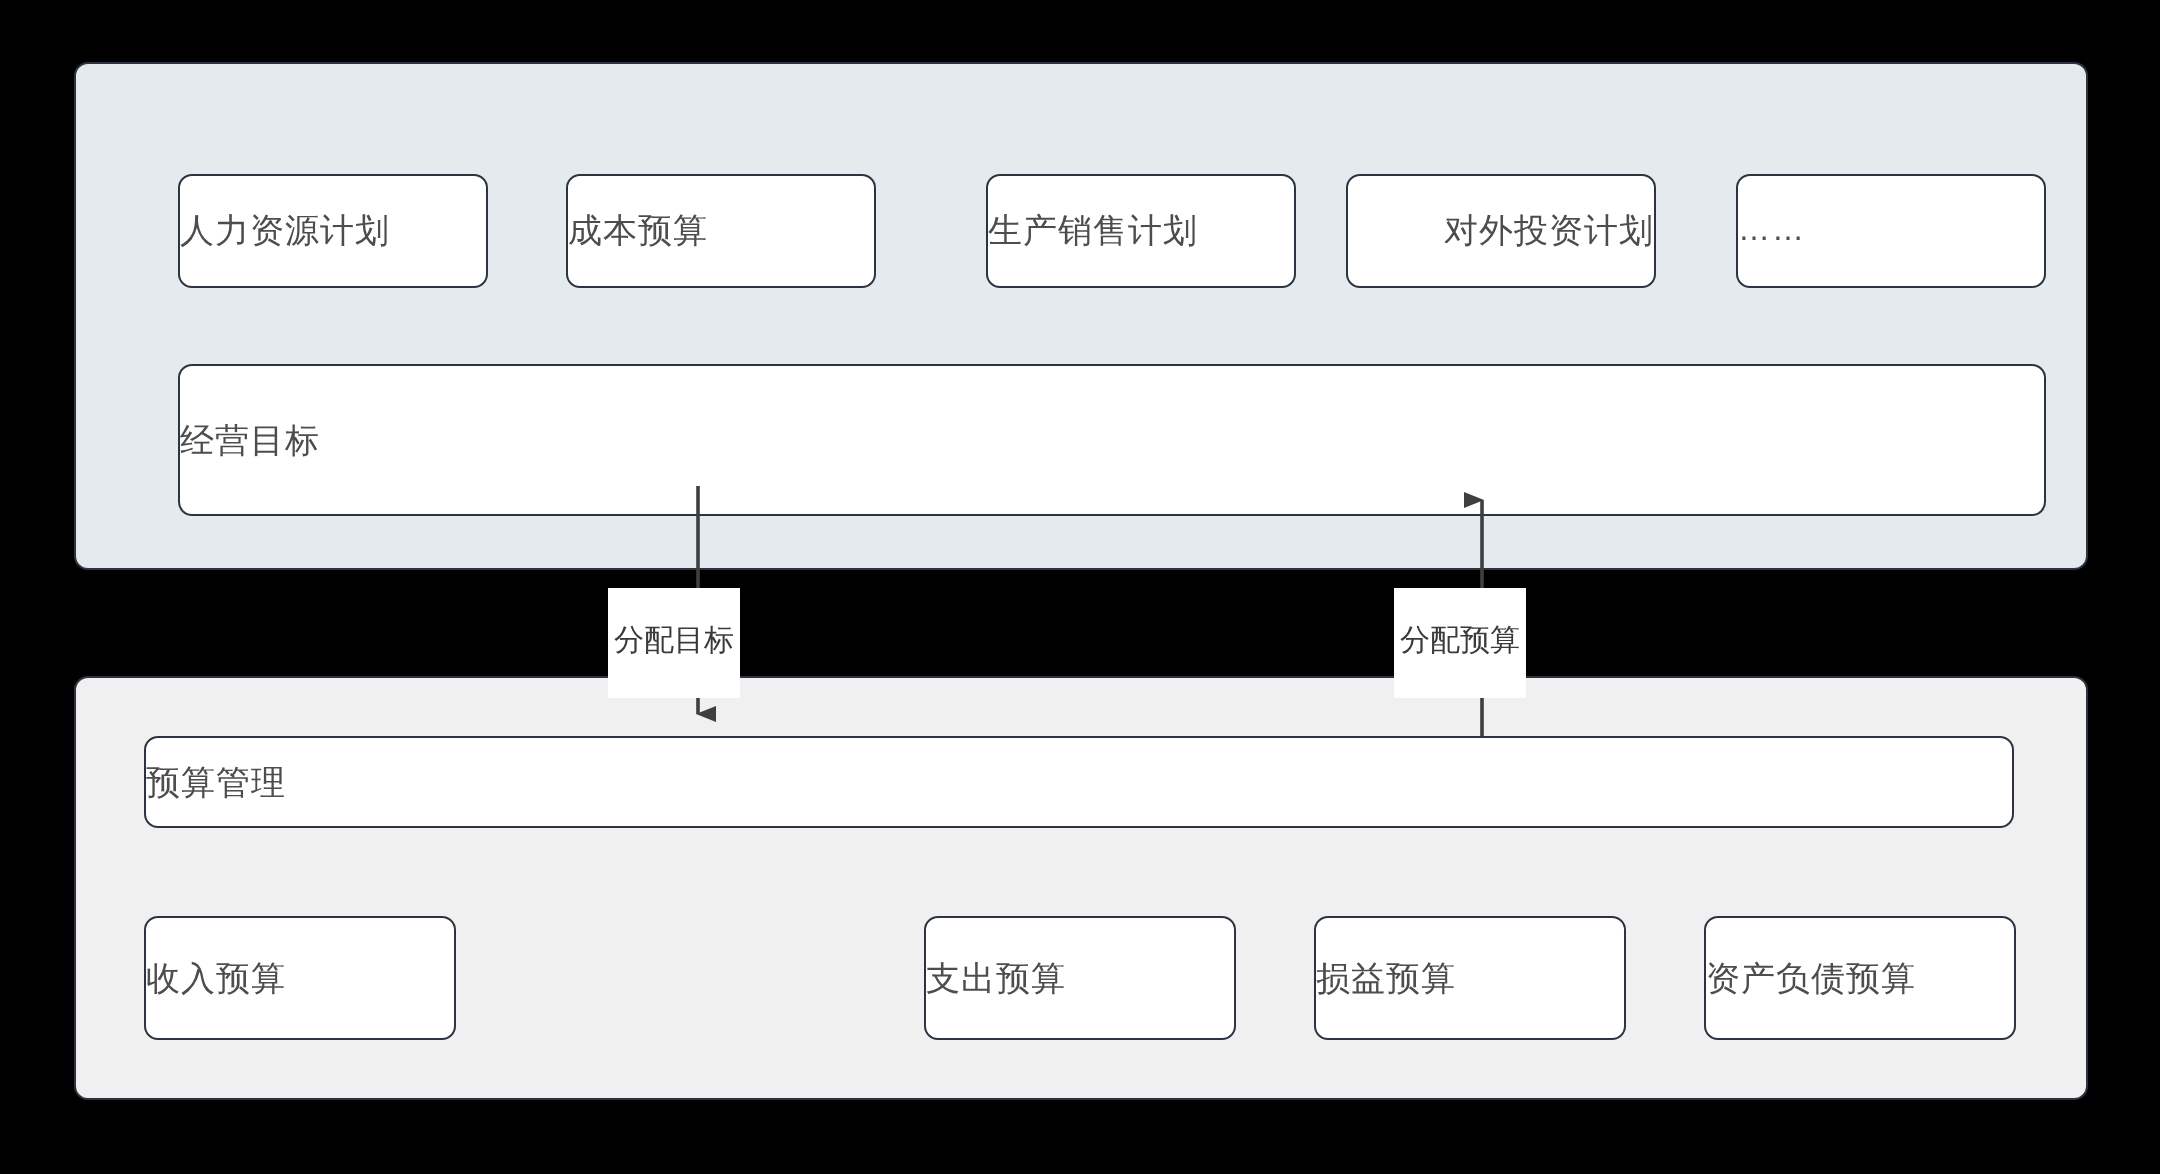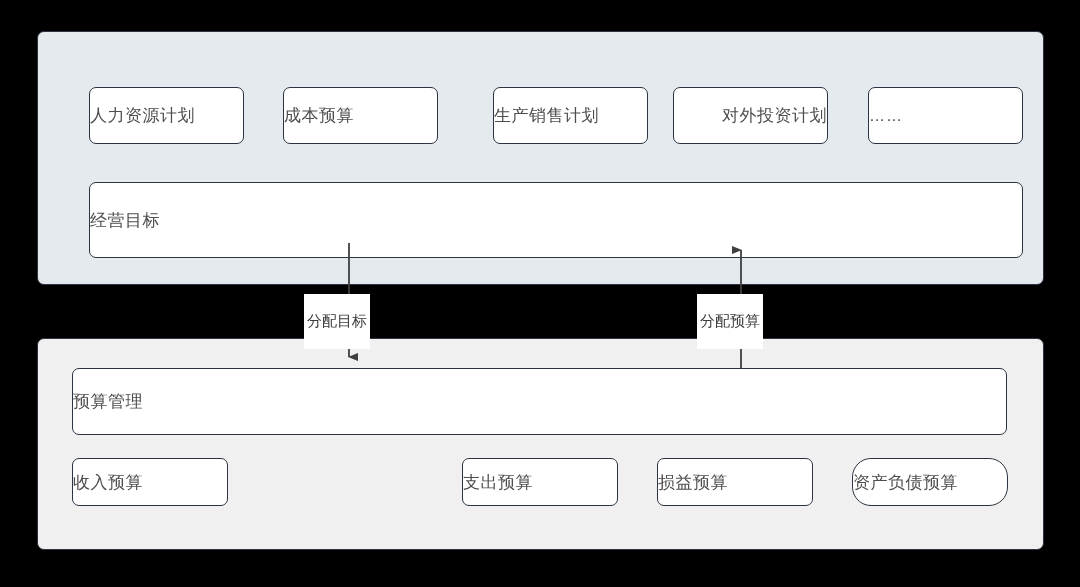--- a/index.html
+++ b/index.html
@@ -80,30 +80,30 @@
     top: 182px;
     width: 934px;
     height: 76px;
   }
 
   
   .budget-bar {
     left: 72px;
     top: 368px;
     width: 935px;
-    height: 67px;
+    height: 46px;
   }
 
   
-  .budget-card { top: 458px; width: 156px; height: 48px; }
+  .budget-card { top: 458px; width: 156px; height: 62px; }
   .budget-card.b0 { left: 72px; }
   .budget-card.b1 { left: 267px; }
   .budget-card.b2 { left: 462px; }
   .budget-card.b3 { left: 657px; }
-  .budget-card.b4 { left: 852px; border-radius: 19px; }
+  .budget-card.b4 { left: 852px; }
 
   
   .connector-svg {
     position: absolute;
     left: 0;
     top: 0;
     width: 1080px;
     height: 587px;
     pointer-events: none;
   }

